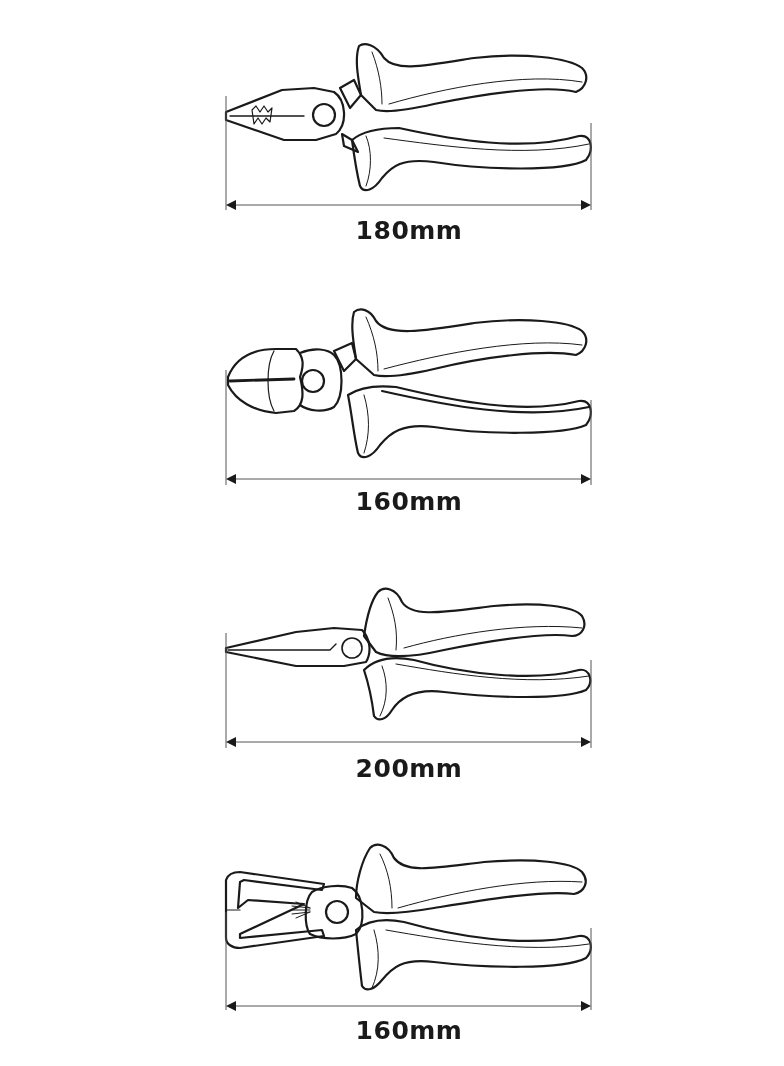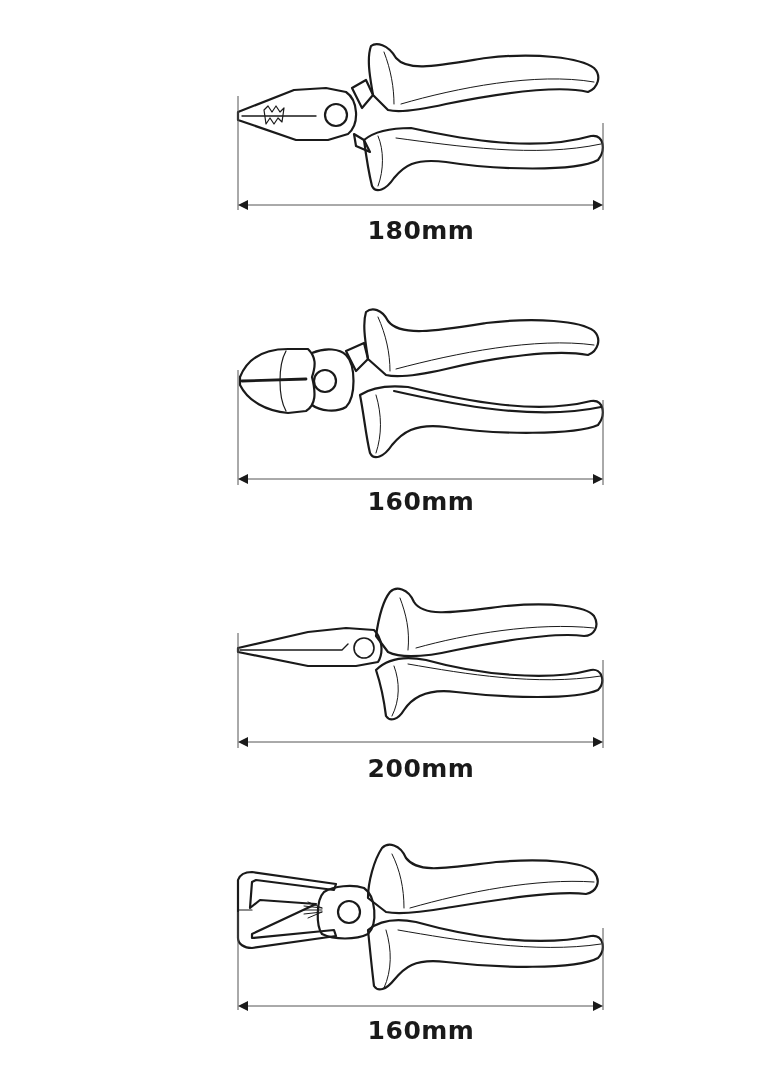--- a/index.html
+++ b/index.html
@@ -1,18 +1,18 @@
 <!DOCTYPE html>
 <html><head>
   <meta charset="utf-8">
   <style>
     html, body { margin: 0; padding: 0; background: #ffffff; }
     body { width: 784px; height: 1066px; position: relative; overflow: hidden;
            font-family: "DejaVu Sans", sans-serif; }
-    .item { position: absolute; left: 16px; width: 716px; }
+    .item { position: absolute; left: 4px; width: 716px; }
     .item svg { position: absolute; left: 0; top: 0; overflow: visible; }
     .label { position: absolute; left: 0; width: 810px; text-align: center;
              font-family: "DejaVu Sans", sans-serif; font-weight: bold;
              font-size: 25px; letter-spacing: 0.5px; color: #1a1a1a; }
   </style>
 </head>
 <body>
 
 <div class="item" style="top:0; height:260px;">
   <svg width="784" height="260">

